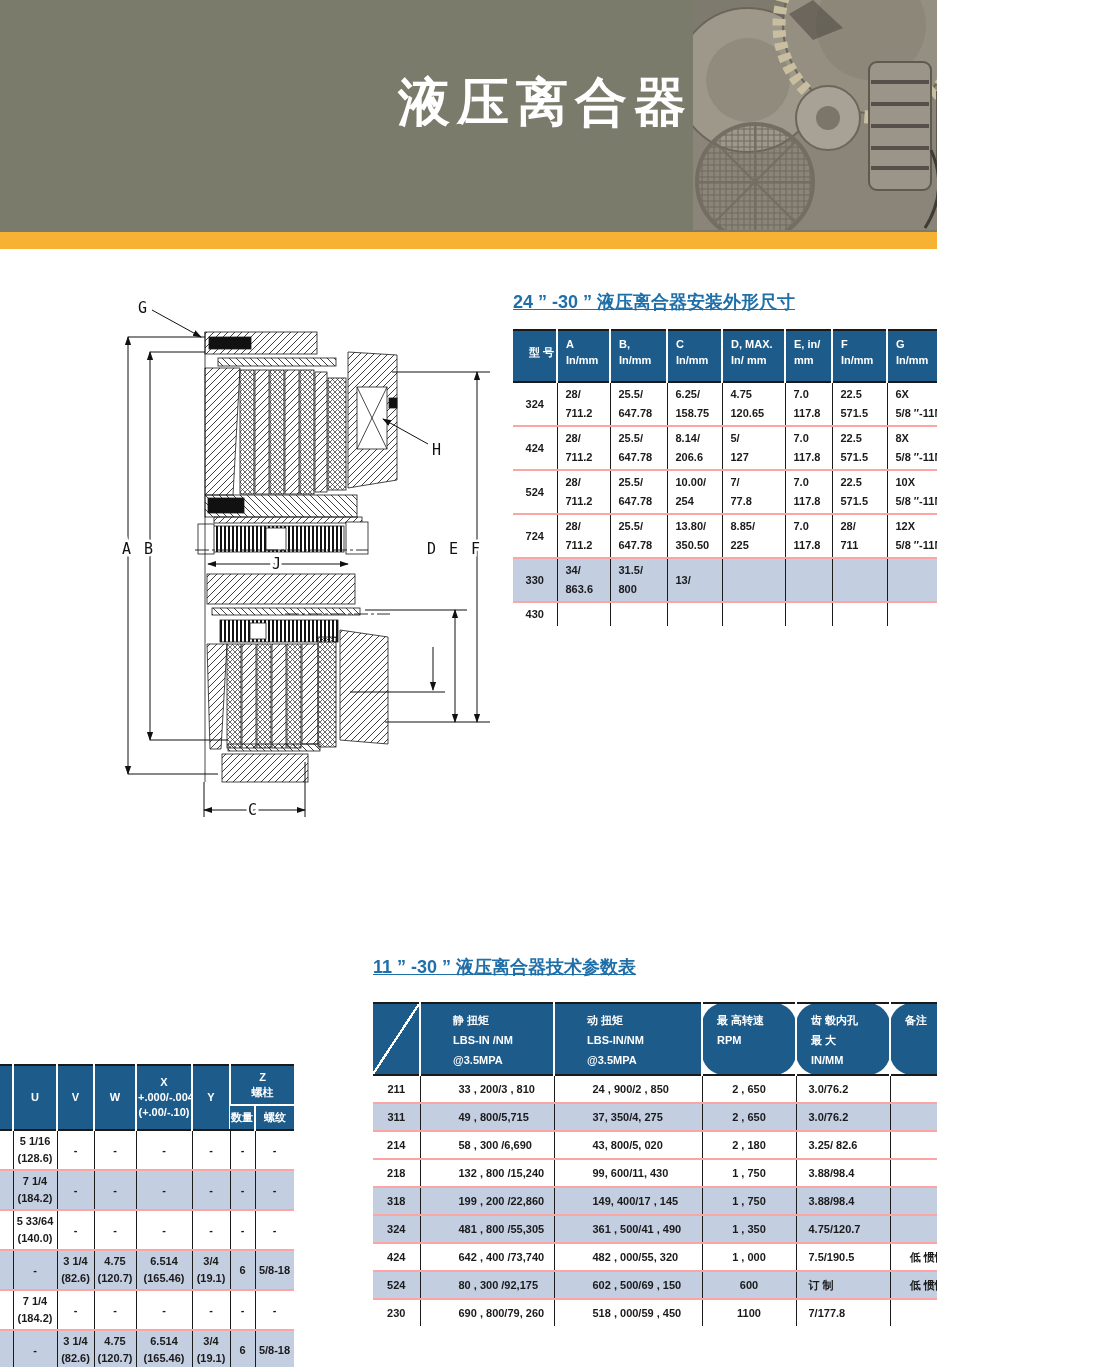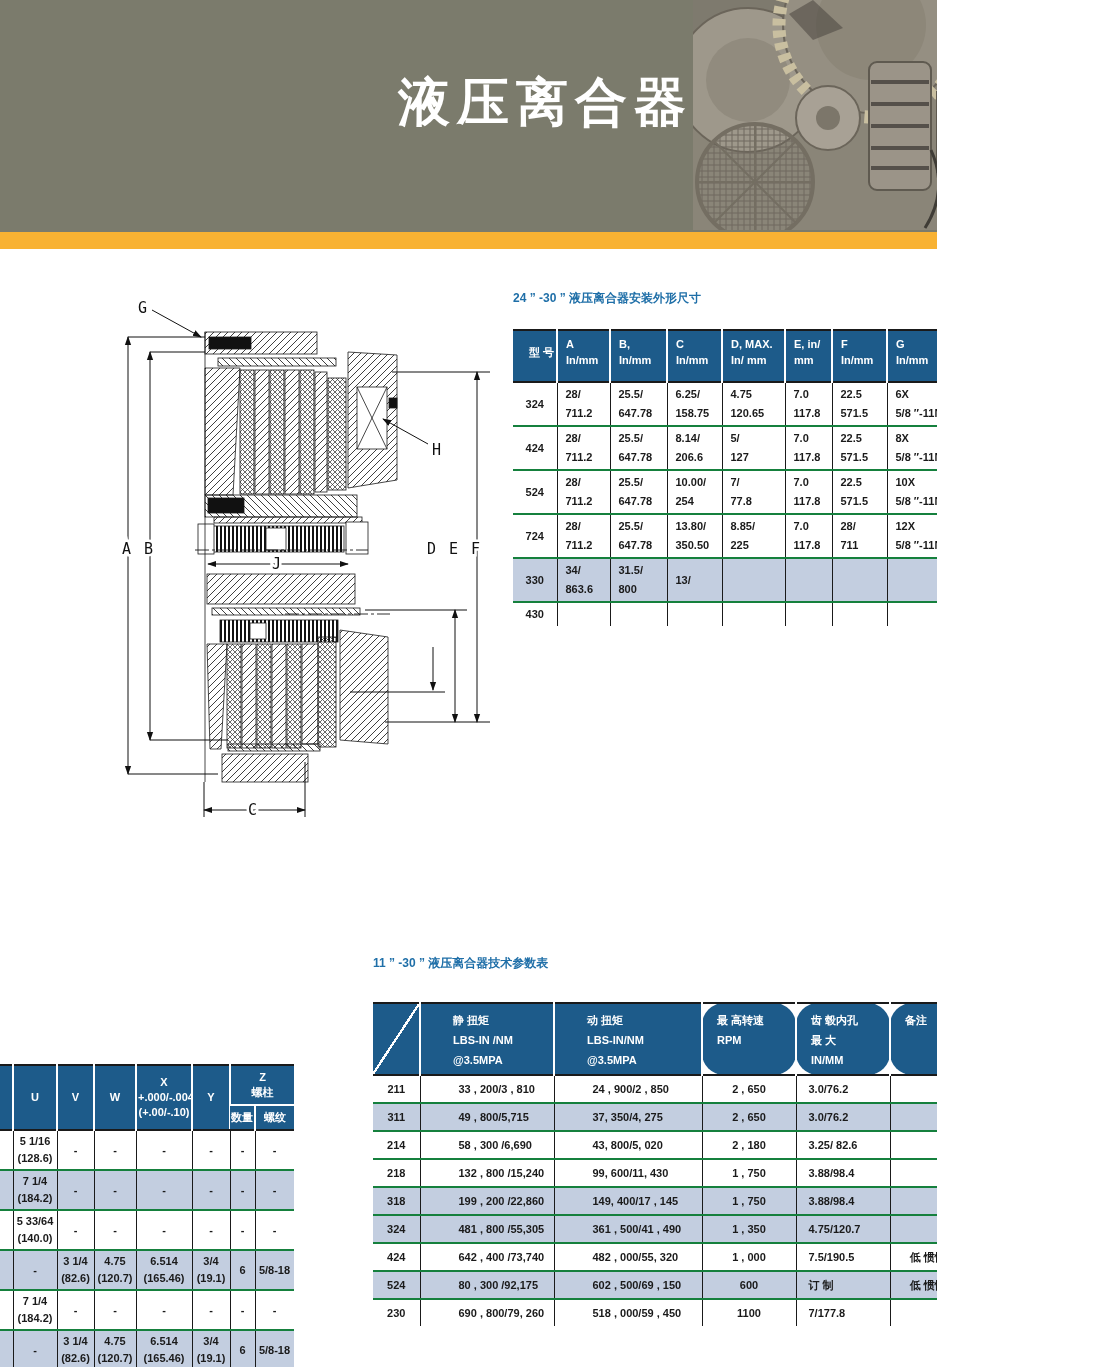--- a/index.html
+++ b/index.html
@@ -6,33 +6,33 @@
   body{font-family:"Liberation Sans",sans-serif;background:#fff;}
   #page{position:relative;width:937px;height:1367px;overflow:hidden;background:#fff;}
 
   
   #band{position:absolute;left:0;top:0;width:1110px;height:232px;}
   #main-title{position:absolute;left:398px;top:68px;font-size:52px;font-weight:bold;color:#fff;letter-spacing:7px;white-space:nowrap;}
   #photo{position:absolute;left:693px;top:0;width:274px;height:230px;display:block;}
   #accent{position:absolute;left:0;top:232px;width:1110px;height:17px;}
 
   
-  .sec-title{position:absolute;font-size:12px;font-weight:bold;white-space:nowrap;}
+  .sec-title{position:absolute;font-size:18px;font-weight:bold;white-space:nowrap;text-decoration:underline;}
   #dim-title{left:513px;top:290px;}
   #tech-title{left:373px;top:955px;}
 
   
   table{border-collapse:collapse;table-layout:fixed;}
   th,td{white-space:pre-line;overflow:hidden;}
   th{background:#1d5b8a;color:#fff;font-weight:bold;font-size:11px;line-height:16px;vertical-align:top;text-align:left;padding:5px 2px 4px 8px;}
   th+th{border-left:2px solid #fff;}
   thead{border-top:2px solid #1a1a1a;border-bottom:2px solid #1a1a1a;}
   tbody td{font-size:11px;font-weight:bold;color:#1a1a1a;line-height:19px;padding:2px 2px 2px 8px;vertical-align:middle;}
   tbody td+td{border-left:1px solid #1a1a1a;}
-  tbody tr+tr{border-top:2px solid #15803d;}
+  tbody tr+tr{border-top:2px solid #fca5a5;}
   tr.hl td{background:#c3cee0;}
   td.c{text-align:center;padding-left:2px;}
   td.l{text-align:left;}
   td.p30{padding-left:38px;}
   td.p12{padding-left:12px;}
   td.r{text-align:right;padding-right:1px;padding-left:0;}
 
   #dim-table{position:absolute;left:513px;top:329px;width:452px;}
   #dim-table thead th{height:33px;}
   #dim-table th.c{text-align:right;padding-left:2px;padding-top:13px;}

